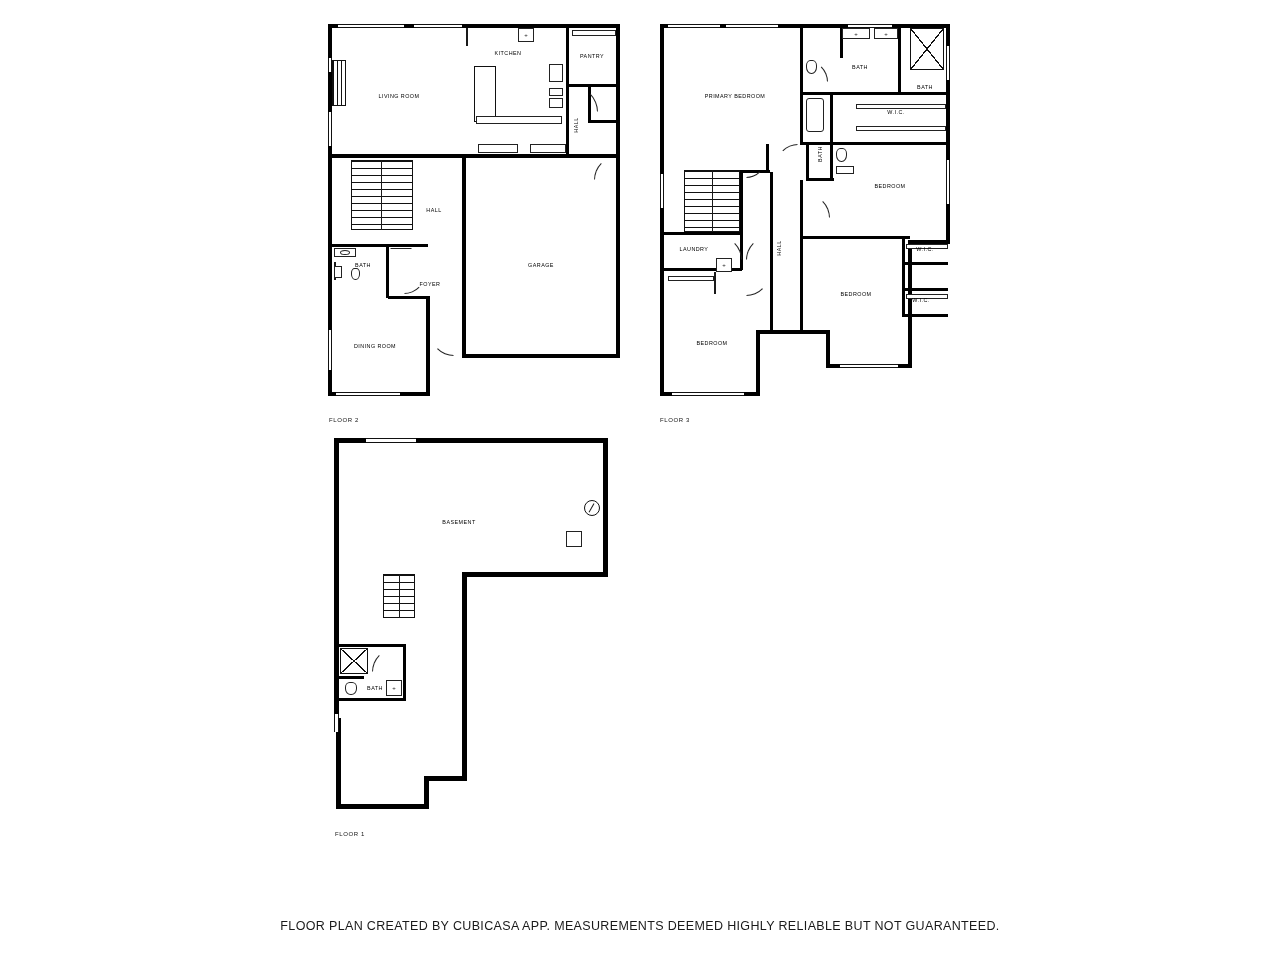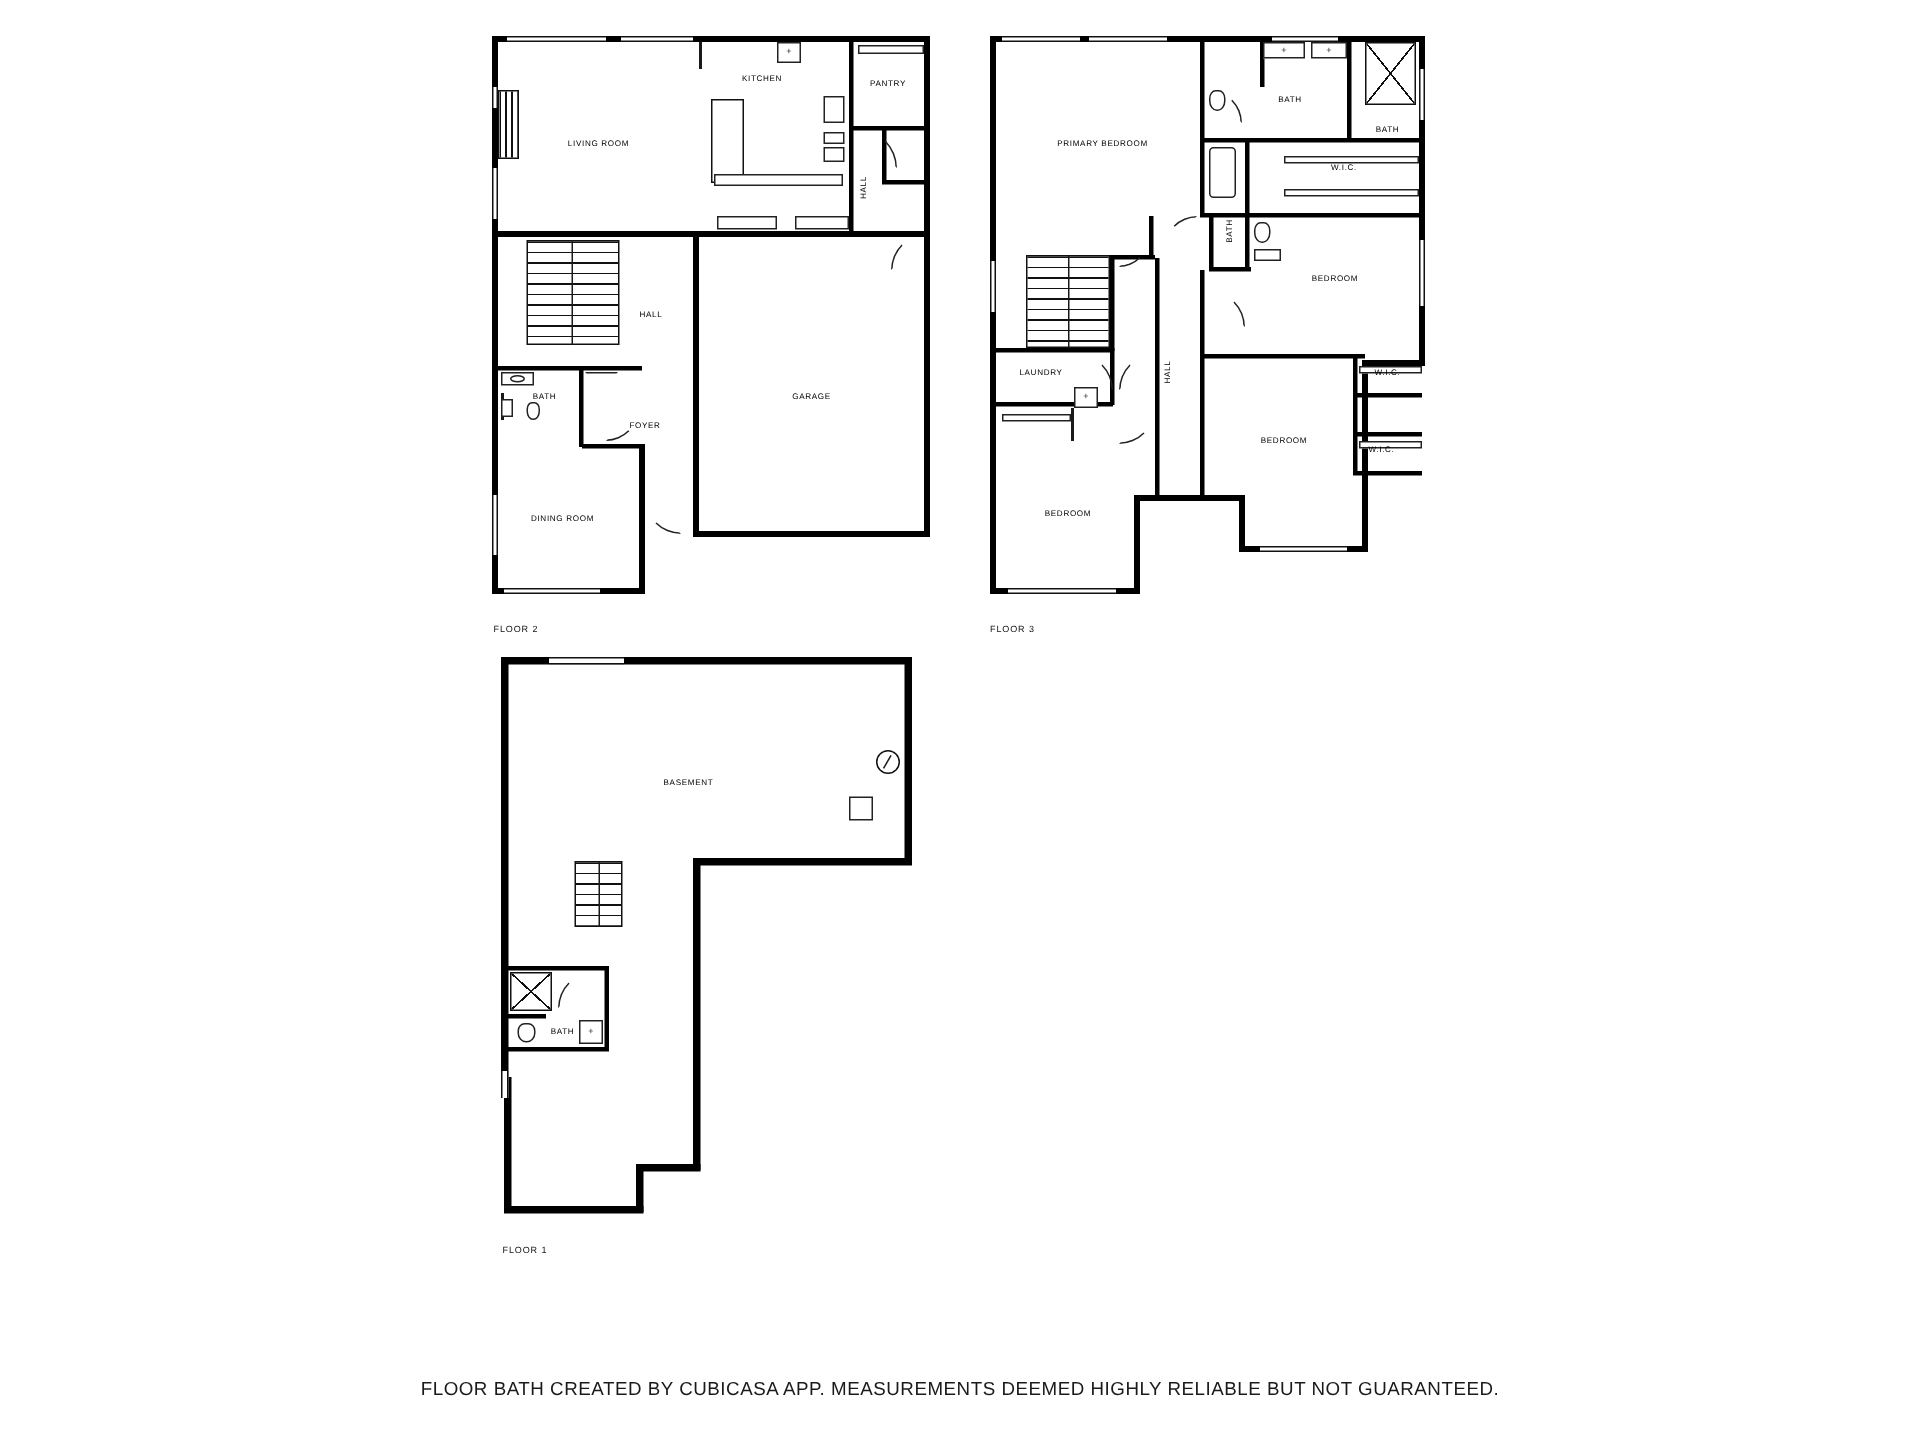--- a/index.html
+++ b/index.html
@@ -350,13 +350,13 @@
   <div class="circle-ic" style="left:584px;top:500px;width:16px;height:16px;"></div>
   <div class="thin" style="left:591px;top:503px;width:1.4px;height:10px;transform:rotate(30deg);"></div>
   <div class="box-thin" style="left:566px;top:531px;width:16px;height:16px;"></div>
 
   <div class="label" style="left:459px;top:522px;">BASEMENT</div>
   <div class="label" style="left:375px;top:688px;">BATH</div>
 
   <div class="floor-label" style="left:335px;top:831px;">FLOOR 1</div>
 </div>
 
-<div class="footer" style="left:0;top:919px;">FLOOR BATH CREATED BY CUBICASA APP. MEASUREMENTS DEEMED HIGHLY RELIABLE BUT NOT GUARANTEED.</div>
+<div class="footer" style="left:0;top:919px;">FLOOR PLAN CREATED BY CUBICASA APP. MEASUREMENTS DEEMED HIGHLY RELIABLE BUT NOT GUARANTEED.</div>
 
 </body></html>

